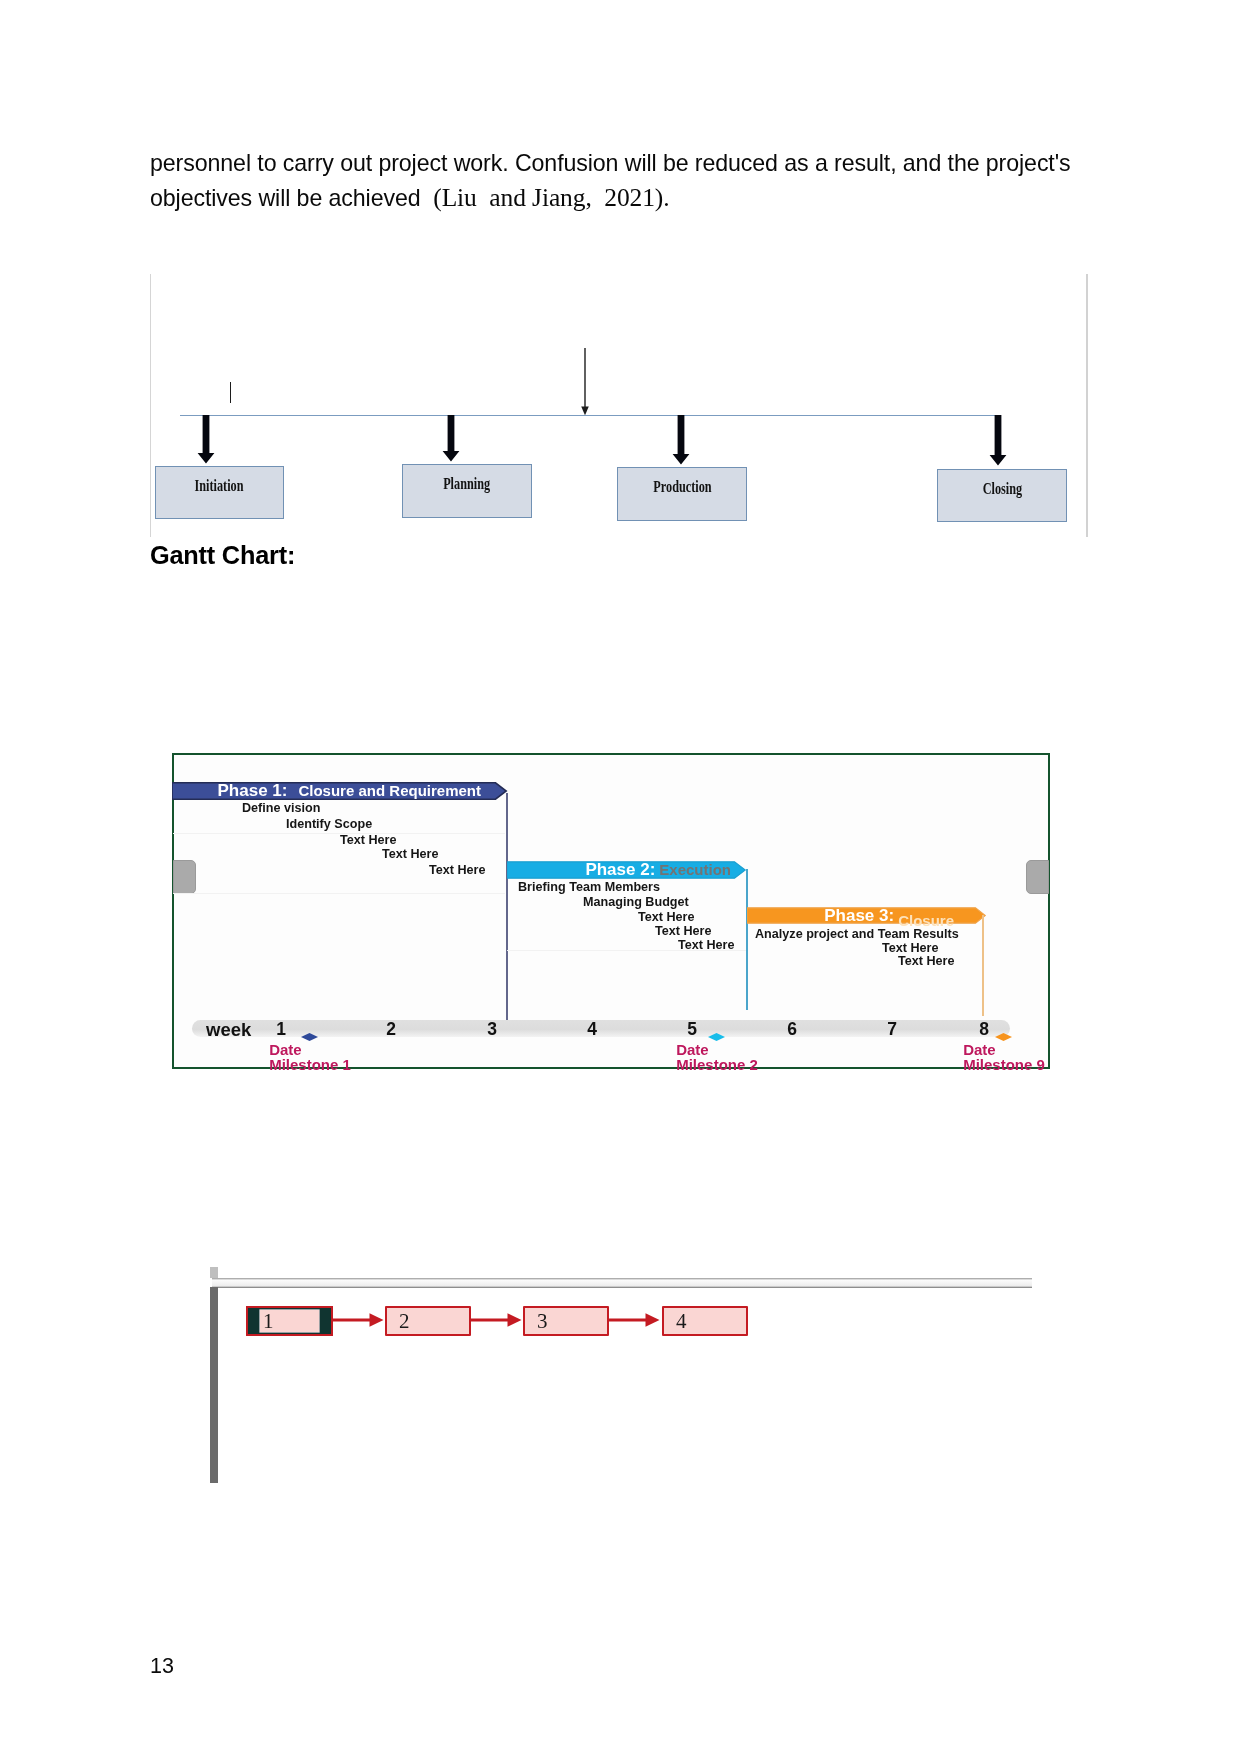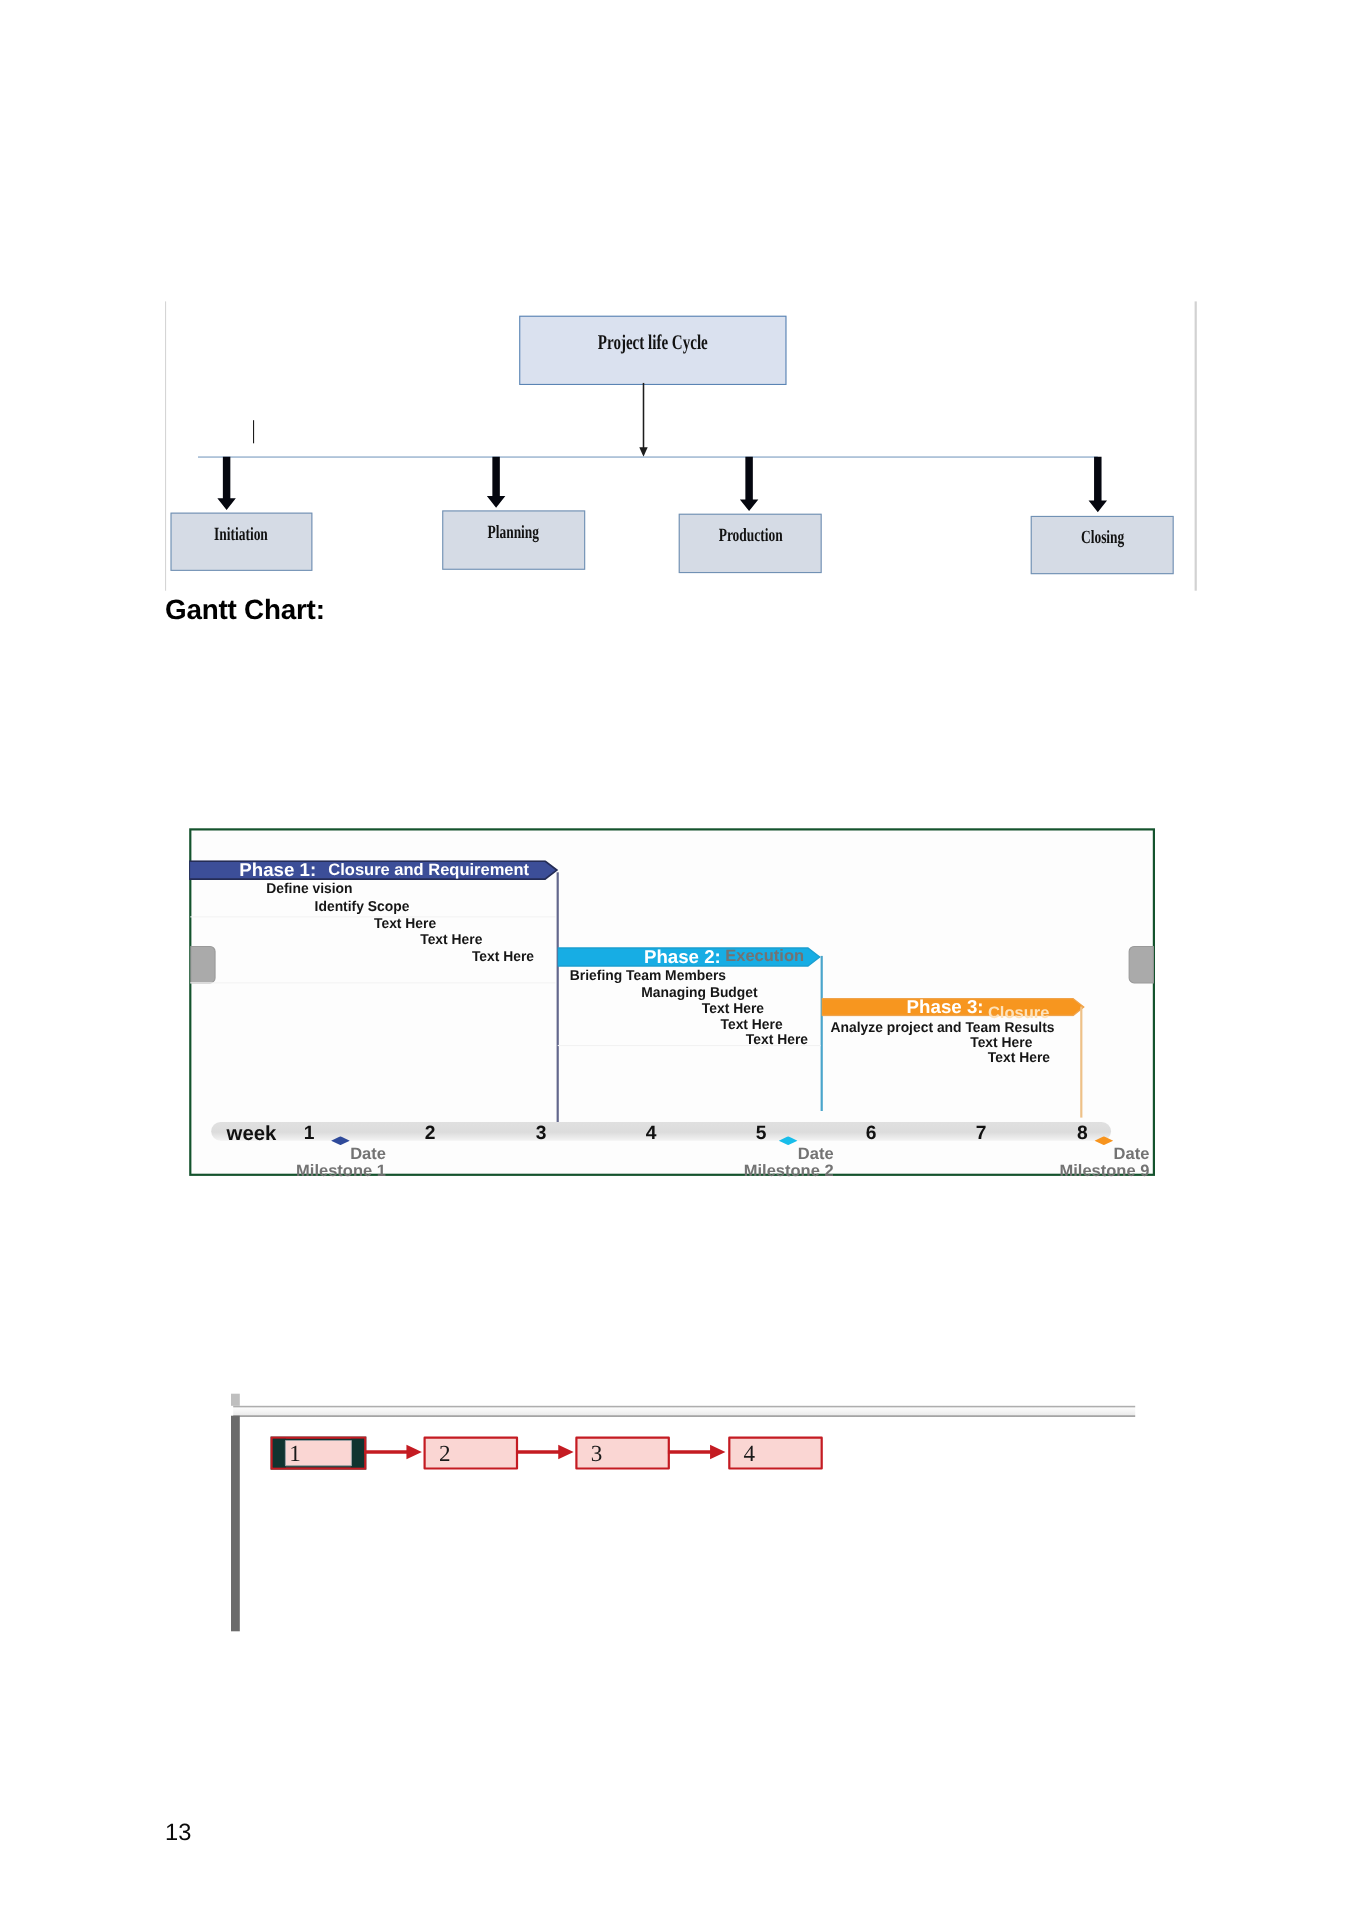--- a/index.html
+++ b/index.html
@@ -89,22 +89,22 @@
   #gantt .axis-week {
     position:absolute; left:32px; top:264px;
     font-weight:bold; font-size:18.5px; color:#111;
   }
   .weeknum {
     position:absolute; top:264px; font-weight:bold; font-size:17.5px; color:#111;
     transform:translateX(-50%); text-align:center;
   }
   .msdiamond { position:absolute; }
   .mslabel {
-    position:absolute; text-align:right; transform:translateX(-50%);
-    font-weight:bold; font-size:15px; line-height:14.8px; color:#737373;
+    position:absolute; text-align:left; transform:translateX(-50%);
+    font-weight:bold; font-size:15px; line-height:14.8px; color:#be185d;
     white-space:nowrap;
   }
 
   
   #diag3 { left:210px; top:1266px; width:825px; height:220px; }
   #diag3 .corner-box { position:absolute; left:0px; top:1px; width:8px; height:11px; background:#bfbfbf; }
   #diag3 .toolbar {
     position:absolute; left:2px; top:12px; width:820px; height:10px;
     background:linear-gradient(180deg,#aeaeae 0%,#aeaeae 11%,#fcfcfc 18%,#f3f3f3 55%,#ececec 80%,#8e8e8e 94%,#8e8e8e 100%);
   }
@@ -115,28 +115,26 @@
     font-family:"Liberation Serif", serif; font-size:21px; color:#1a1a1a;
     display:flex; align-items:center; padding-left:12px;
   }
   .netarrow { position:absolute; }
 </style>
 </head>
 <body>
 
 <div class="page">
 
+  <div class="abs" id="para"><span>personnel to carry out project work. Confusion will be reduced as a result, and the project's objectives will be achieved  </span><span class="serif">(Liu  and Jiang,  2021).</span></div>
 
   <div class="abs" id="diag1">
     <div class="vrule-left"></div>
     <div class="vrule-right"></div>
 
-    <div class="lcbox top" style="left:324px; top:19px; width:243px; height:63px; font-size:19px;">
-      <span>Project life Cycle</span>
-    </div>
 
     <svg class="abs" style="left:429px; top:80px; width:16px; height:70px;" viewBox="0 0 16 70">
       <line x1="8" y1="0" x2="8" y2="63" stroke="#1d1d1d" stroke-width="1.4"></line>
       <path d="M 4.2 58.5 L 11.8 58.5 L 8 67.3 Z" fill="#1d1d1d"></path>
     </svg>
 
     <div class="hline" style="left:32px; top:147px; width:818px;"></div>
     <div class="caret" style="left:82px; top:114px;"></div>
 
     <svg class="abs" style="left:49px; top:147px; width:18px; height:49px;" viewBox="0 0 18 49">

